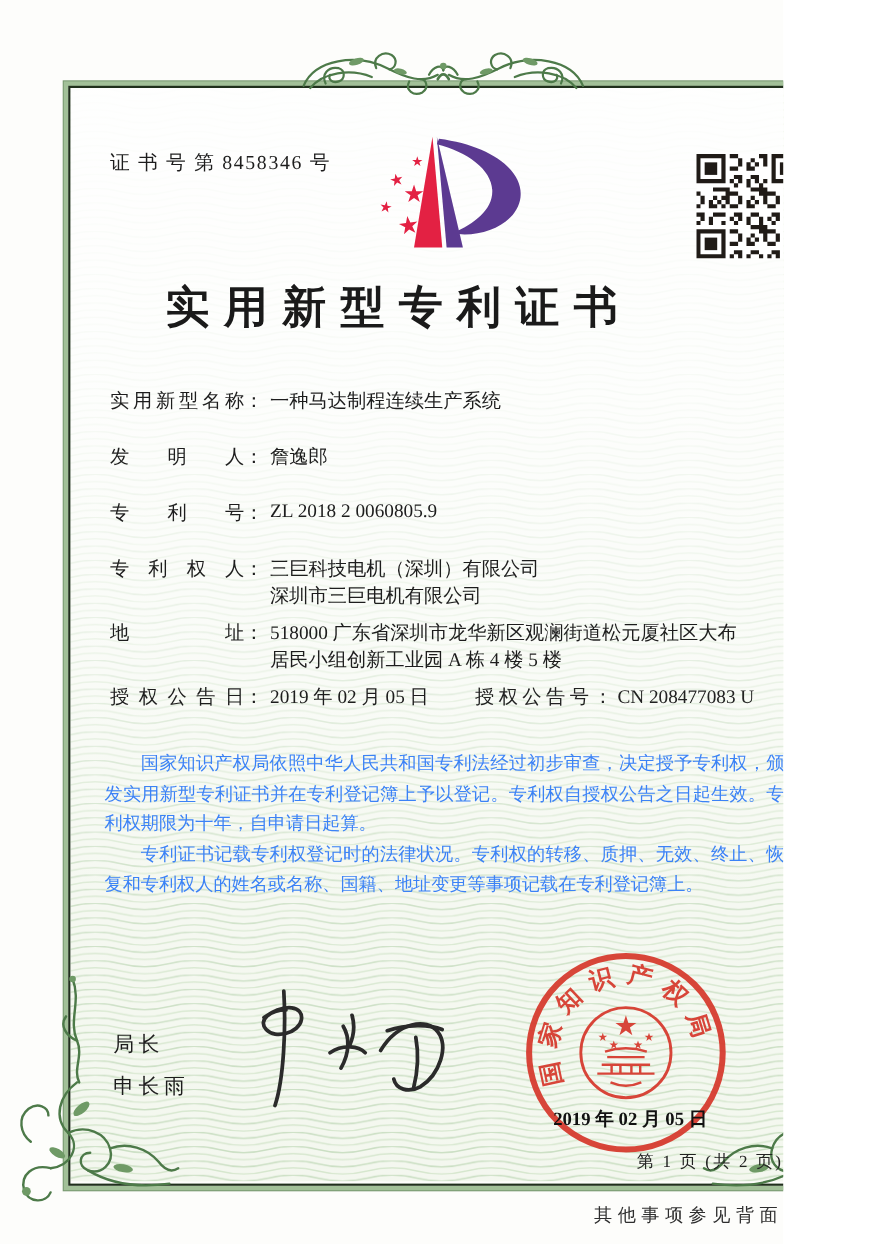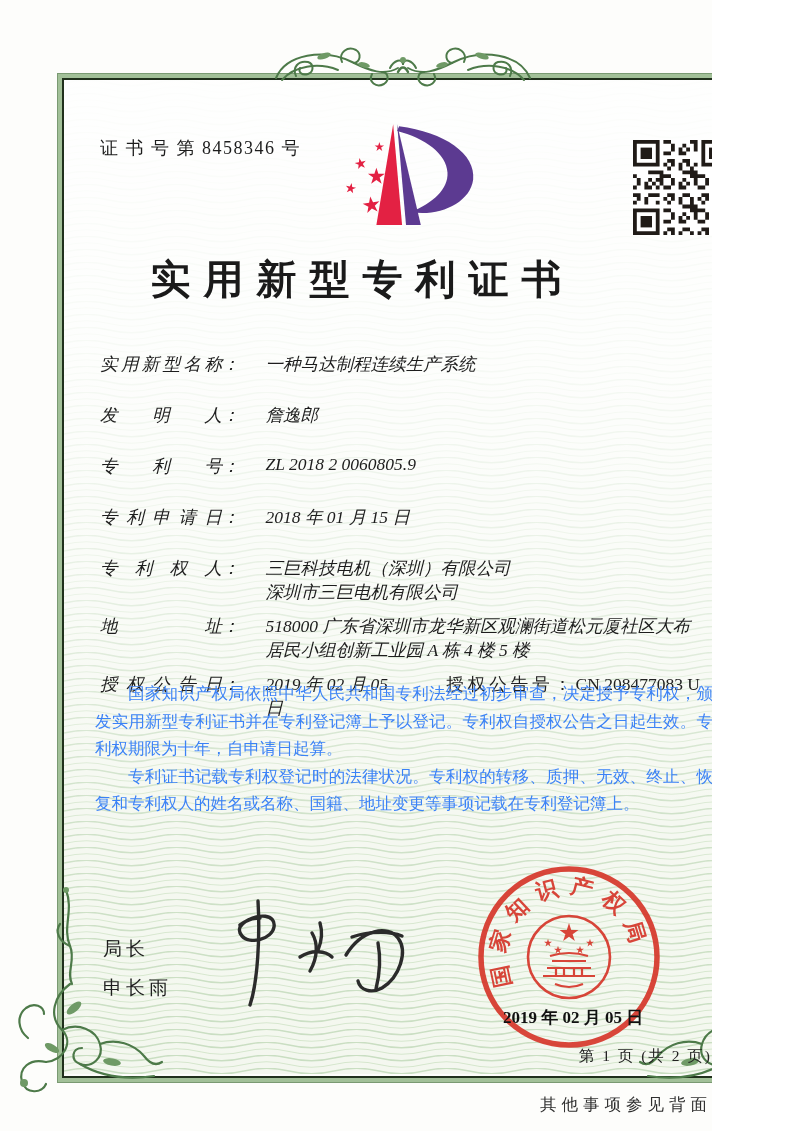--- a/index.html
+++ b/index.html
@@ -33,23 +33,23 @@
   .logo{position:absolute;left:328px;top:116px;z-index:4;}
   .qr{position:absolute;left:633px;top:140px;z-index:4;}
   .title{
     position:absolute;left:0;right:0;top:252px;z-index:4;
     text-align:center;font-size:40px;font-weight:600;
     letter-spacing:13px;text-indent:13px;color:#1a1a1a;
   }
   .fields{position:absolute;left:100px;top:352px;width:600px;z-index:4;font-size:17.5px;}
   .frow{margin-bottom:27px;display:flex;align-items:flex-start;}
   .frow.tight{margin-bottom:10px;}
-  .flabel{flex:0 0 auto;white-space:nowrap;margin-right:26px;color:#1d1d1d;font-style:italic;}
+  .flabel{flex:0 0 auto;white-space:nowrap;margin-right:6px;color:#1d1d1d;}
   .jlbl{display:inline-block;width:122px;text-align:justify;text-align-last:justify;}
-  .fval{color:#1d1d1d;font-style:italic;}
+  .fval{color:#1d1d1d;}
   .fval .line2{display:block;}
   .pair2{margin-left:42px;white-space:nowrap;}
   .pair2 .lbl2{letter-spacing:4px;margin-top:15px;}
   .paragraphs{
     position:absolute;left:95px;top:680px;width:618px;z-index:4;
     font-size:16.5px;line-height:27.5px;text-align:justify;color:#3b82f6;
   }
   .paragraphs p{margin:0;text-indent:2em;}
   .officer{position:absolute;left:103px;top:936px;z-index:4;font-size:19px;letter-spacing:4px;color:#1d1d1d;}
   .officer div{margin-bottom:13px;}
@@ -194,24 +194,20 @@
     <div class="frow">
       <span class="flabel"><span class="jlbl">发明人</span><span>：</span></span>
       <span class="fval">詹逸郎</span>
     </div>
 
     <div class="frow">
       <span class="flabel"><span class="jlbl">专利号</span><span>：</span></span>
       <span class="fval">ZL 2018 2 0060805.9</span>
     </div>
 
-    <div class="frow">
-      <span class="flabel"><span class="jlbl">专利申请日</span><span>：</span></span>
-      <span class="fval">2018 年 01 月 15 日</span>
-    </div>
 
     <div class="frow tight">
       <span class="flabel"><span class="jlbl">专利权人</span><span>：</span></span>
       <span class="fval">
         <span class="line1">三巨科技电机（深圳）有限公司</span>
         <span class="line2">深圳市三巨电机有限公司</span>
       </span>
     </div>
 
     <div class="frow tight">

